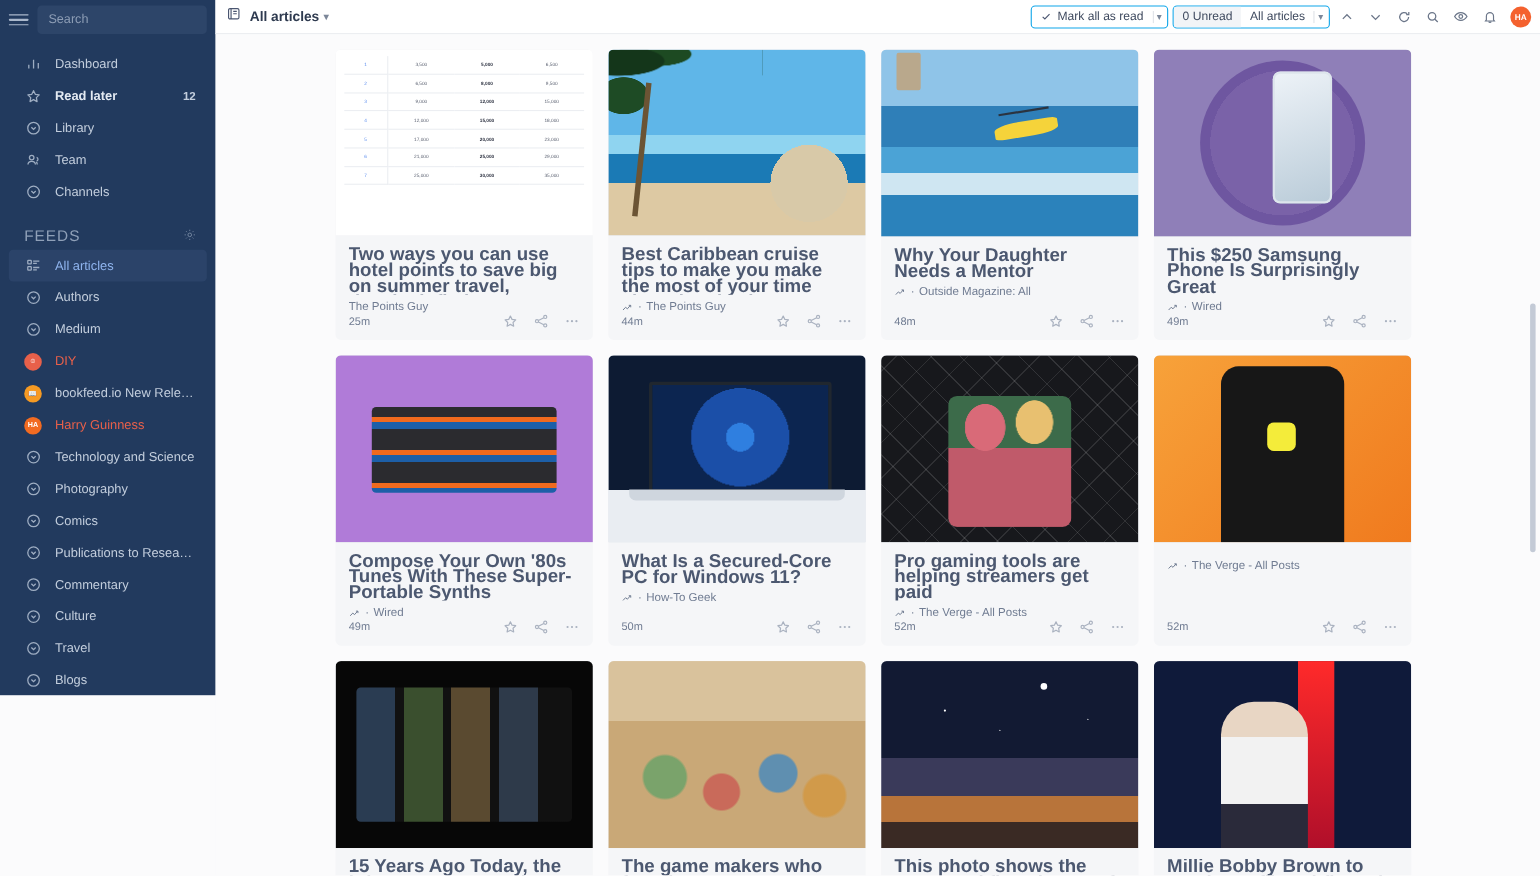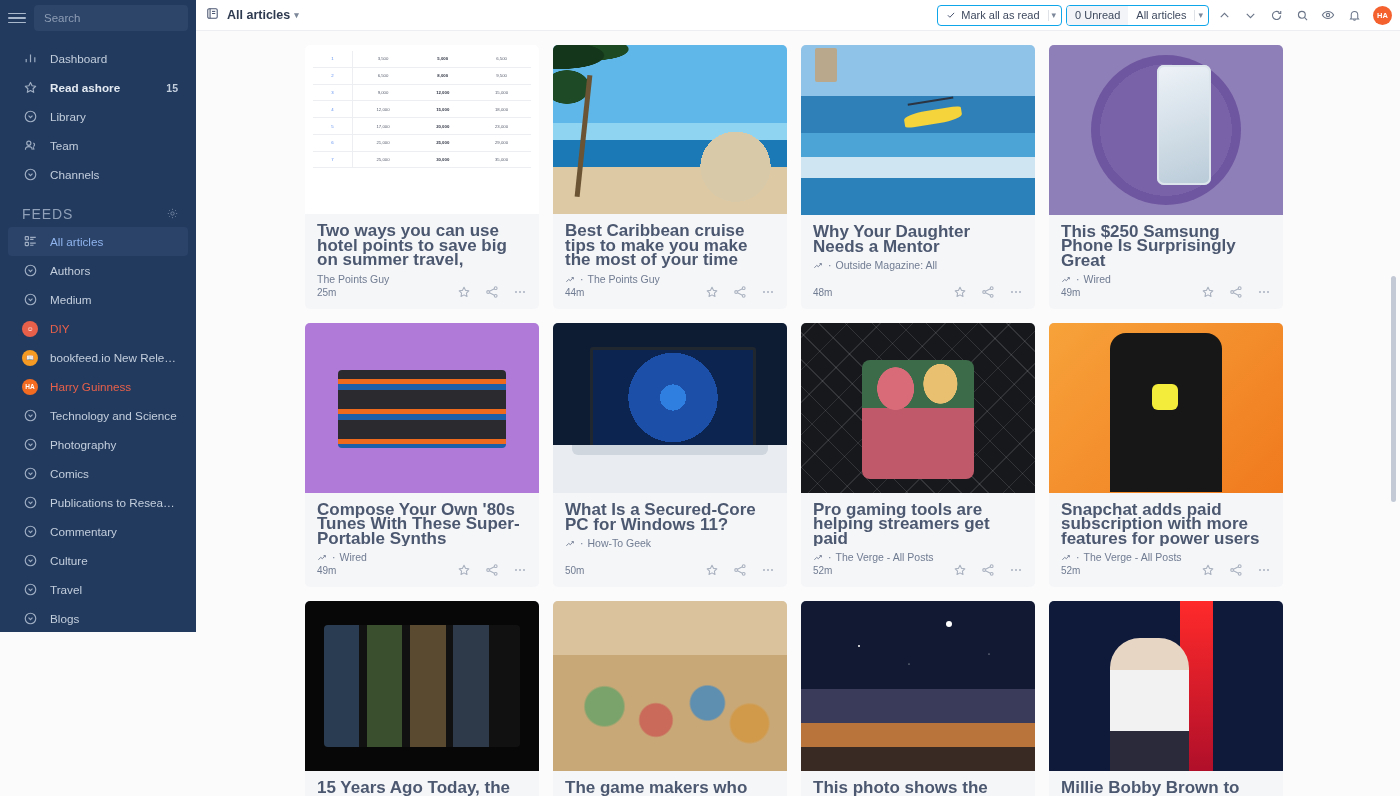--- a/index.html
+++ b/index.html
@@ -325,22 +325,22 @@
           </span>
       <span class="label">Dashboard</span>
 
     </div>
         <div class="nav-item  bold">
       <span class="ico">
             <svg width="15" height="15" viewBox="0 0 16 16" fill="none" stroke="#9eadc2" stroke-width="1.25">
               <path d="M8 2.6l1.7 3.5 3.8.55-2.75 2.7.65 3.8L8 11.3l-3.4 1.85.65-3.8L2.5 6.65l3.8-.55z" stroke-linejoin="round"></path>
             </svg>
           </span>
-      <span class="label">Read ashore</span>
-      <span class="count">15</span>
+      <span class="label">Read later</span>
+      <span class="count">12</span>
     </div>
         <div class="nav-item">
       <span class="ico">
             <svg width="15" height="15" viewBox="0 0 16 16" fill="none" stroke="#9eadc2" stroke-width="1.25">
               <circle cx="8" cy="8" r="5.6"></circle>
               <path d="M5.9 7.1L8 9.2l2.1-2.1"></path>
             </svg>
           </span>
       <span class="label">Library</span>
 
@@ -941,21 +941,20 @@
                 </svg>
               </span>
       </span>
     </div>
   </div>
   <div class="card">
     <div class="thumb">
             <div class="th-snap" style="position:absolute;inset:0;"></div>
           </div>
     <div class="body">
-      <div class="title">Snapchat adds paid subscription with more features for power users</div>
       <div class="src">
           <svg width="11" height="11" viewBox="0 0 16 16" fill="none" stroke="#707c92" stroke-width="1.3">
                 <path d="M2 11.4l3.4-3.6 2.4 2 4-4.6"></path>
                 <path d="M9.6 5.2h2.6v2.6"></path>
               </svg>
               <span>·</span>
           <span>The Verge - All Posts</span>
         </div>
     </div>
     <div class="foot">

